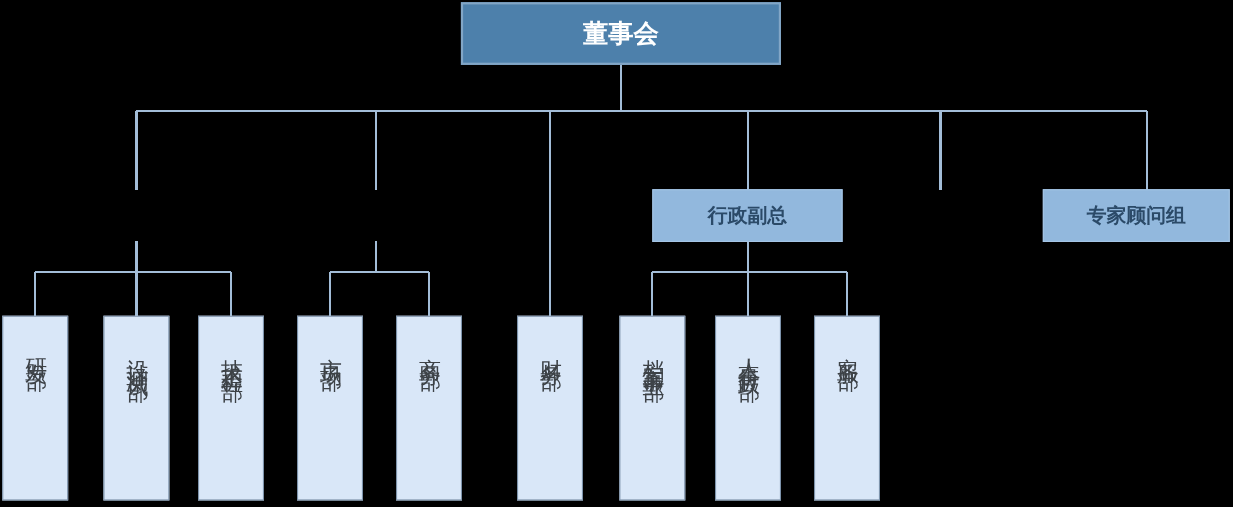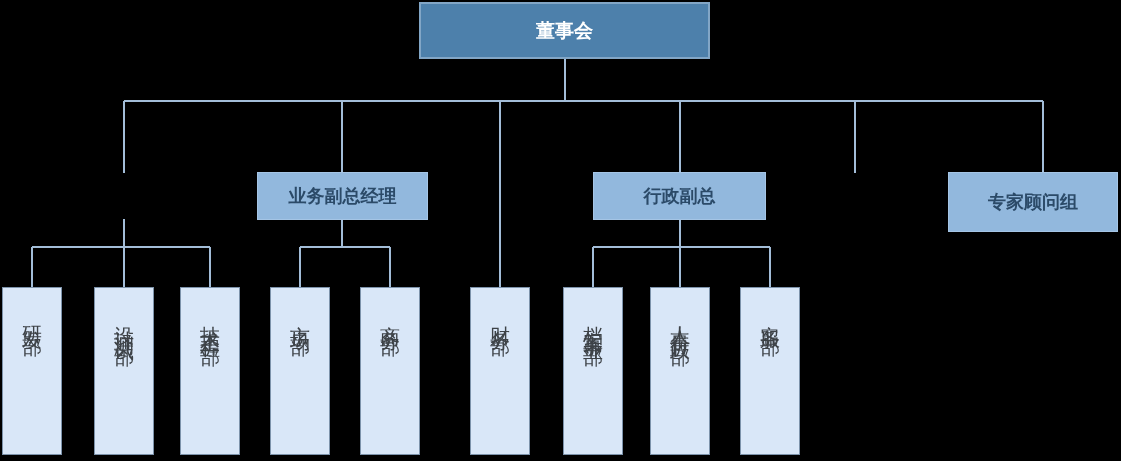--- a/index.html
+++ b/index.html
@@ -29,21 +29,21 @@
     display: flex;
     align-items: center;
     justify-content: center;
     text-align: center;
   }
   .root {
     background: #4d80ab;
     border: 2px solid #82a6c6;
     color: #ffffff;
     font-weight: bold;
-    font-size: 19px;
+    font-size: 23px;
   }
   .l2 {
     background: #92b8dd;
     border: 1px solid #a5c5e5;
     color: #2b4a68;
     font-weight: bold;
     font-size: 18px;
   }
   .l3 {
     background: #d9e7f8;
@@ -85,27 +85,24 @@
              M680 219 V289
              M593 247 H770
              M593 247 V289
              M770 247 V289"></path>
   </svg>
 
   <div class="node root" style="left:419px; top:2px; width:291px; height:57px;">
     <span class="lbl">董事会</span>
   </div>
 
-  <div class="node l2" style="left:257px; top:172px; width:171px; height:48px;">
-    <span class="lbl">业务副总经理</span>
-  </div>
   <div class="node l2" style="left:593px; top:172px; width:173px; height:48px;">
     <span class="lbl">行政副总</span>
   </div>
-  <div class="node l2" style="left:948px; top:172px; width:170px; height:60px;">
+  <div class="node l2" style="left:948px; top:172px; width:170px; height:48px;">
     <span class="lbl">专家顾问组</span>
   </div>
 
   <div class="node l3" style="left:2px; top:287px; width:60px; height:168px;">
     <span class="lbl">研发部</span>
   </div>
   <div class="node l3" style="left:94px; top:287px; width:60px; height:168px;">
     <span class="lbl">设计测试部</span>
   </div>
   <div class="node l3" style="left:180px; top:287px; width:60px; height:168px;">

